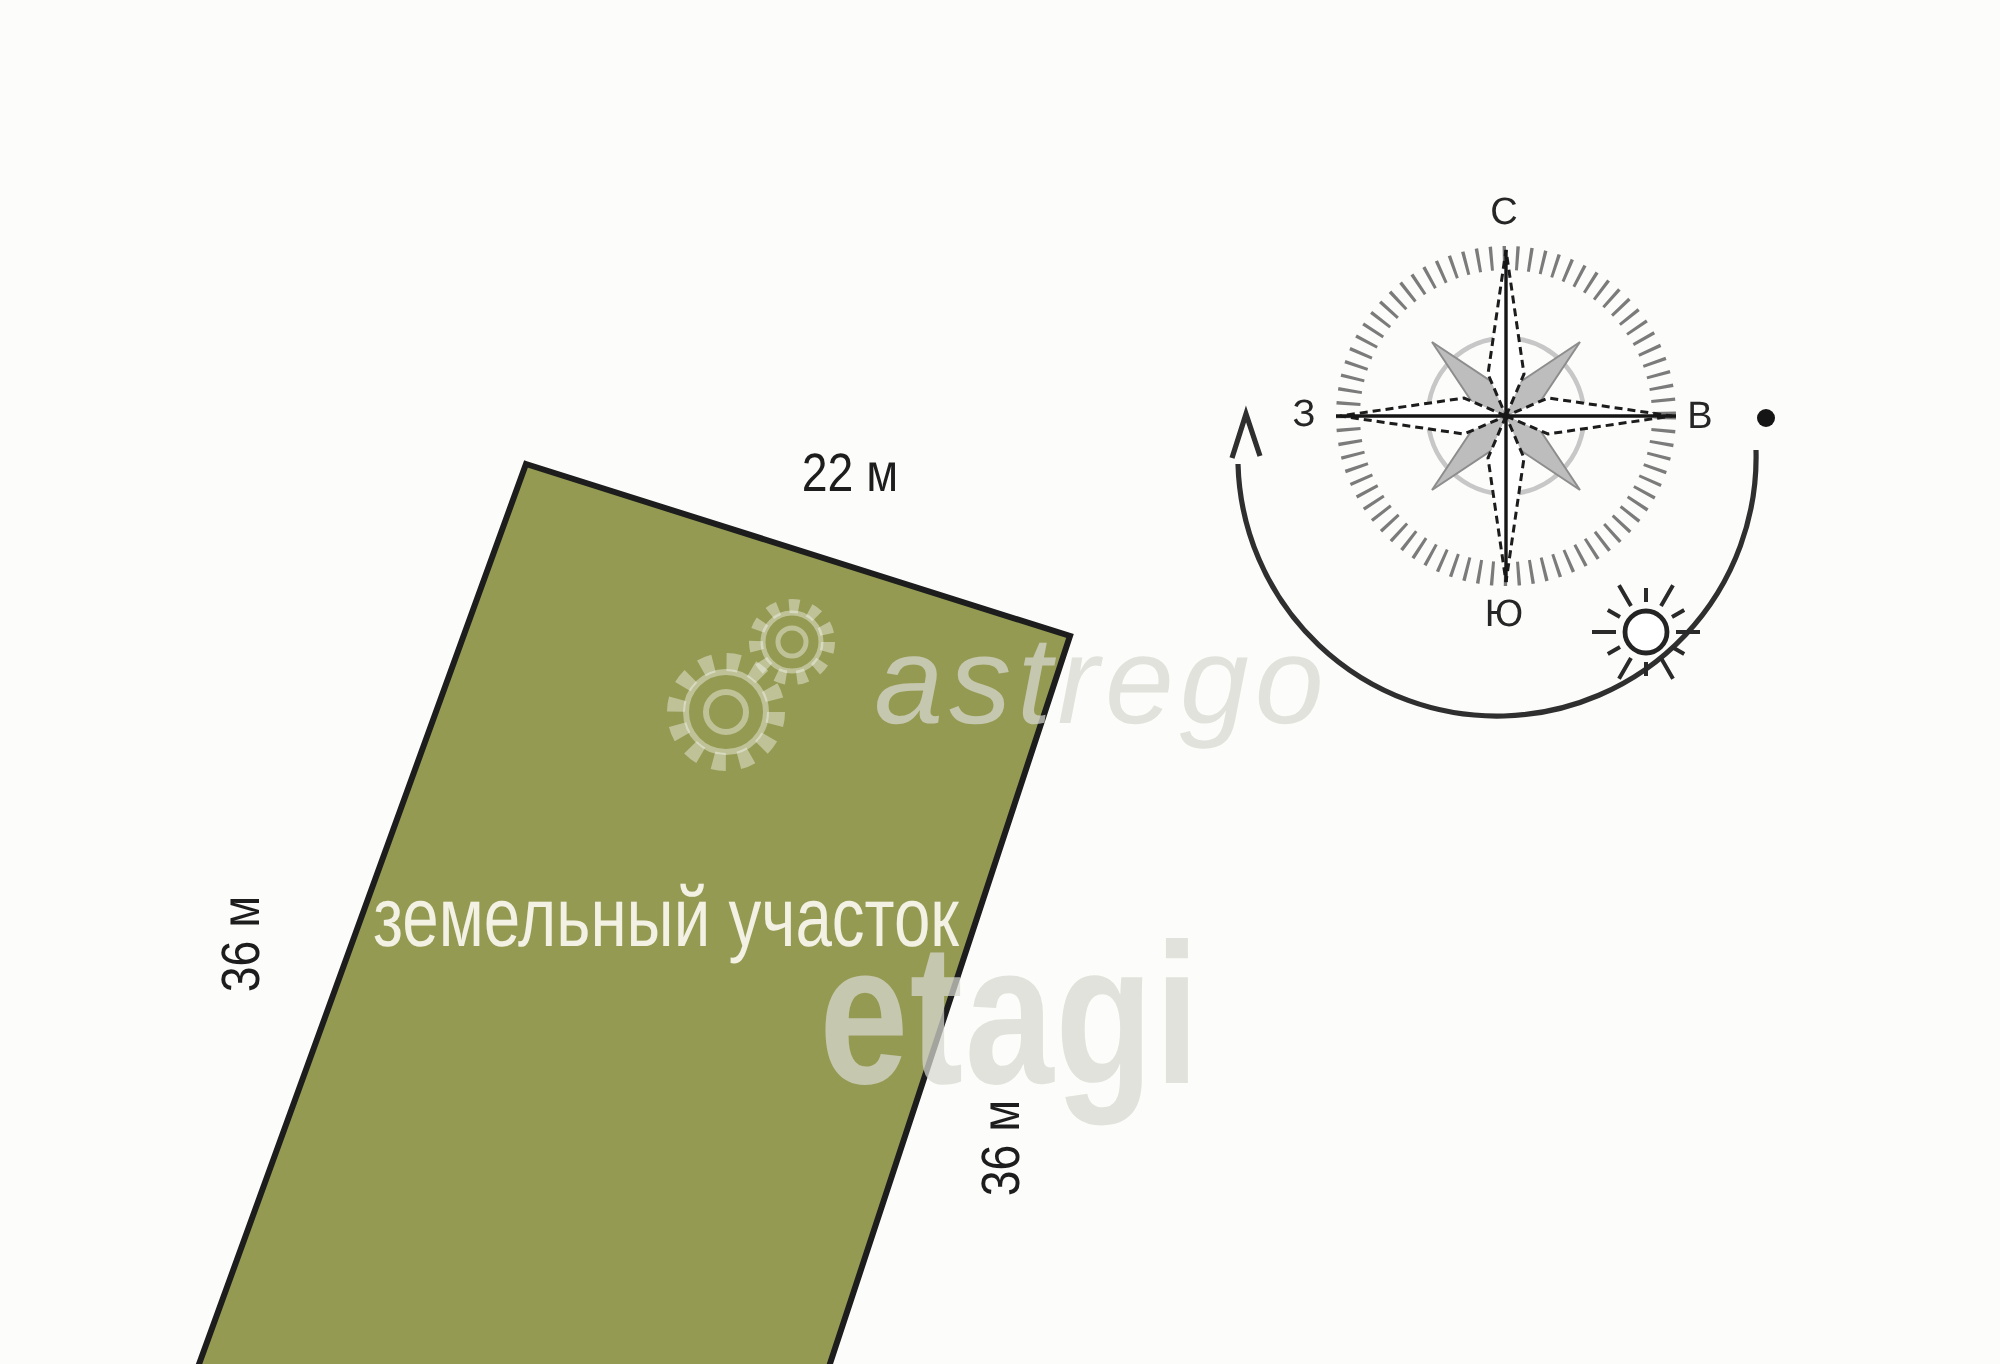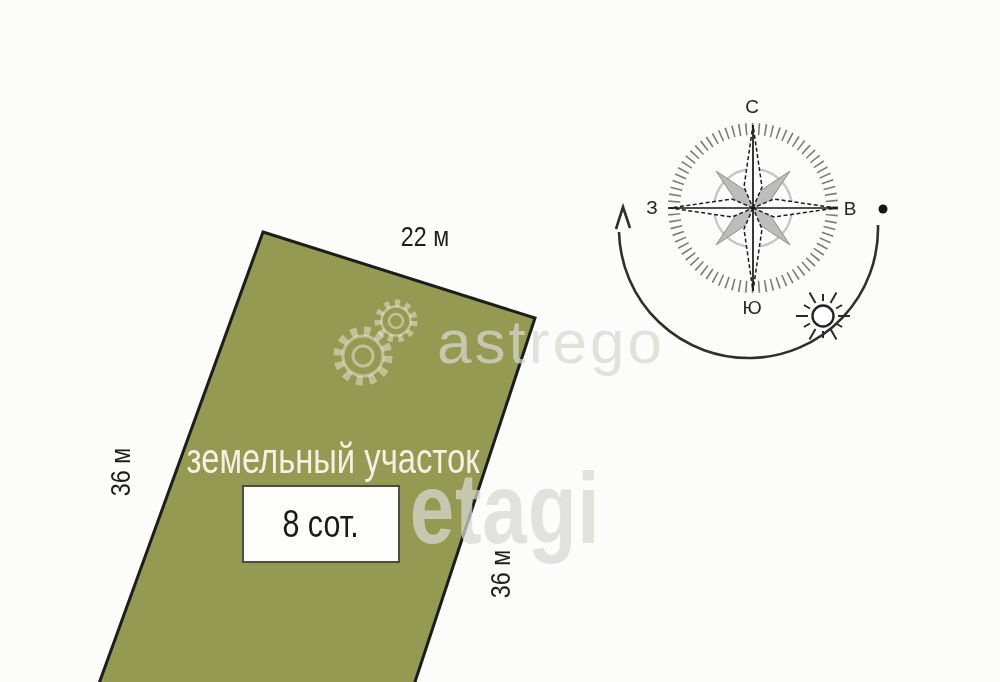--- a/index.html
+++ b/index.html
@@ -30,21 +30,21 @@
   .area-box{
     left:242px;top:485px;width:158px;height:78px;
     background:#fdfdfc;border:2px solid var(--box-border);
     display:flex;align-items:center;justify-content:center;
   }
   .area-box span{font-size:38px;color:#1a1a1a;transform:scaleX(0.8);white-space:nowrap;}
 
   .compass-letter{font-size:19px;color:var(--compass-dark);transform:translate(-50%,-50%);}
 
   .wm{color:var(--watermark-color);opacity:0.72;}
-  .wm-astrego{font-size:62px;letter-spacing:3px;transform:translate(-50%,-50%);}
+  .wm-astrego{font-size:62px;letter-spacing:3px;transform:translate(-50%,-50%);font-style:italic;}
   .wm-etagi{font-size:100px;font-weight:bold;letter-spacing:1px;transform:translate(-50%,-50%) scaleX(0.8);}
 
   
   .parcel{fill:var(--parcel-fill);stroke:var(--parcel-border);stroke-width:3;}
   .tickring{fill:none;stroke:#4a4a4a;stroke-width:12;stroke-dasharray:1.6 4.9;opacity:.72;}
   .innercircle{fill:none;stroke:#c7c7c7;stroke-width:2.4;}
   .diag{fill:var(--compass-gray);stroke:#8d8d8d;stroke-width:1;}
   .card{fill:#ffffff;stroke:#1c1c1c;stroke-width:1.5;stroke-dasharray:4 2.5;}
   .axes{stroke:#161616;stroke-width:1.7;}
   .arcpath{fill:none;stroke:#2f2f2f;stroke-width:2.6;}
@@ -72,23 +72,20 @@
         <circle class="gearstroke" r="18" stroke-width="7" stroke-dasharray="5 5.4"></circle>
         <circle class="gearstroke" r="14.5" stroke-width="2.5"></circle>
         <circle class="gearstroke" r="7" stroke-width="2.5"></circle>
       </g>
     </g>
   </svg>
   <div class="abs wm wm-astrego" style="left:551px;top:341px;">astrego</div>
   <div class="abs wm wm-etagi" style="left:505px;top:508px;">etagi</div>
 
   <div class="abs plot-title" style="left:333px;top:459px;">земельный участок</div>
-  <div class="abs area-box">
-    <span>8 сот.</span>
-  </div>
   <div class="abs dim-label dim-h" style="left:425px;top:237px;">22 м</div>
   <div class="abs dim-label dim-v" style="left:121px;top:472px;">36 м</div>
   <div class="abs dim-label dim-v" style="left:501px;top:574px;">36 м</div>
 
   <svg class="layer" width="1000" height="682" viewBox="0 0 1000 682">
 
     <g transform="translate(753,208)">
       <circle class="tickring" r="79"></circle>
       <circle class="innercircle" r="39"></circle>
       <g>

